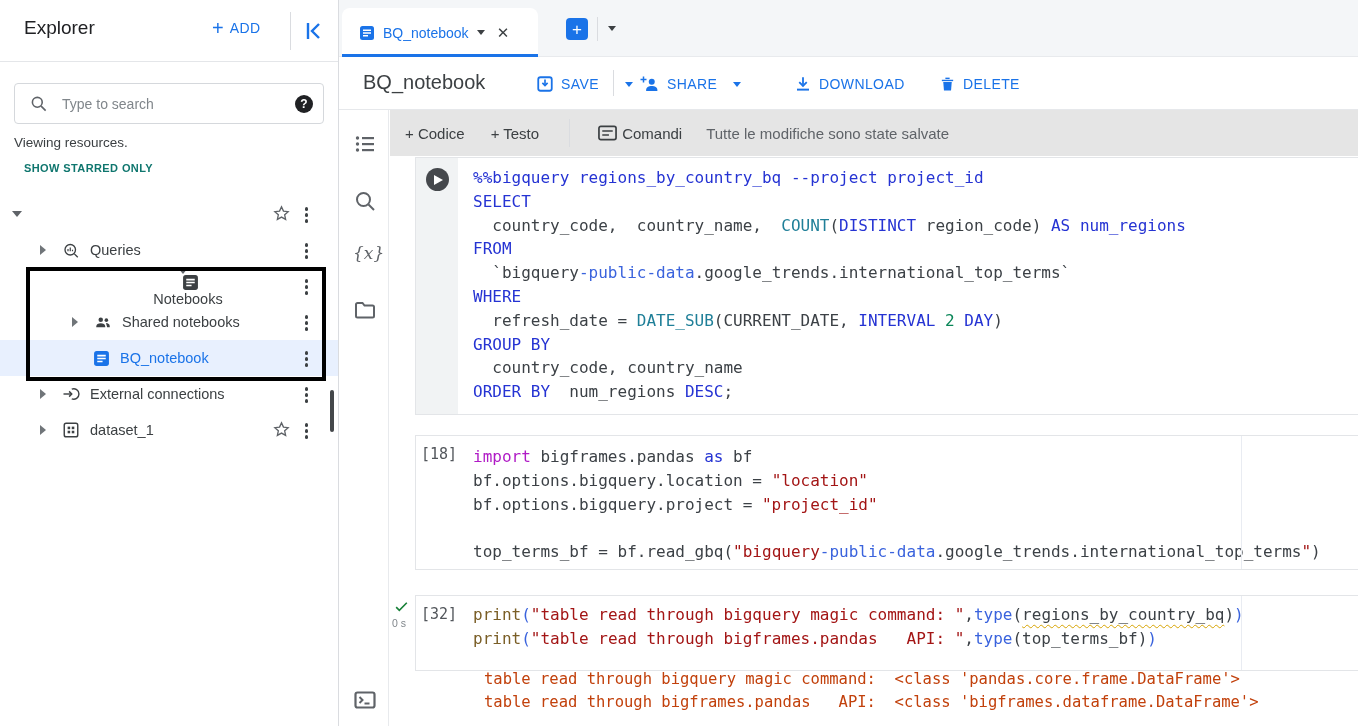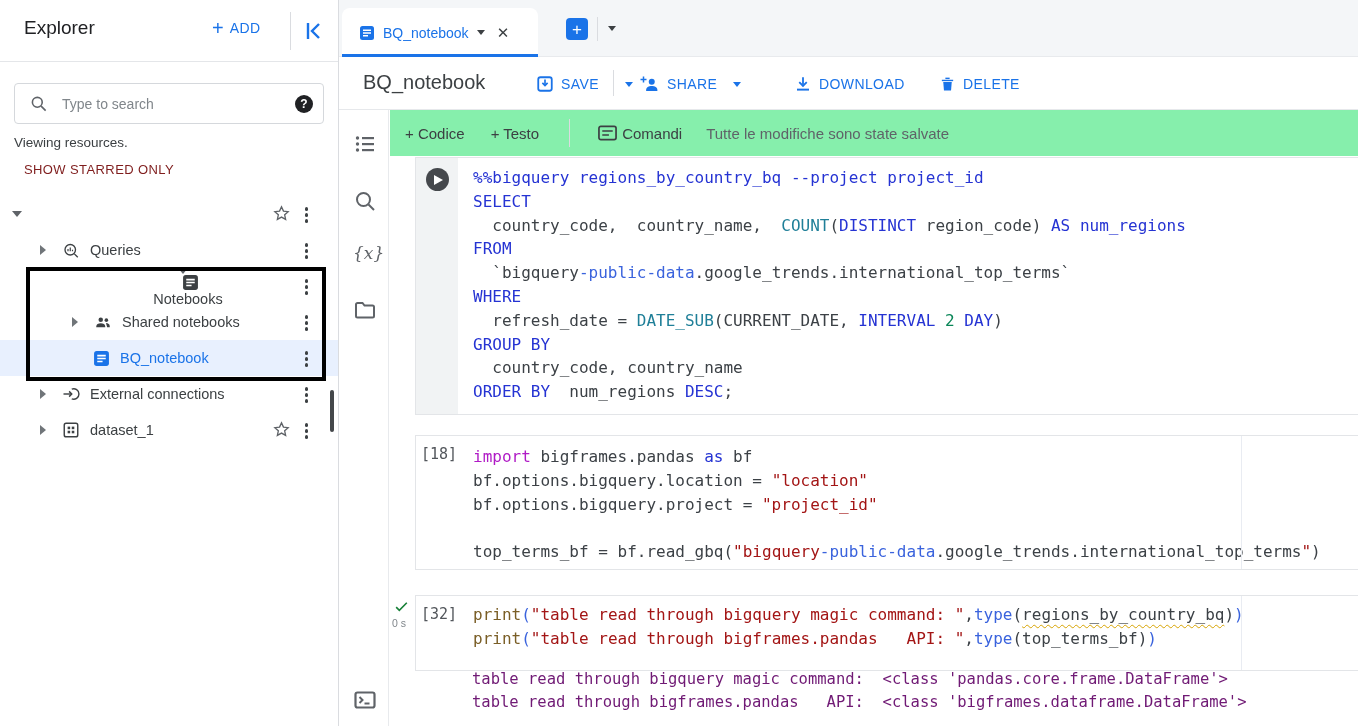--- a/index.html
+++ b/index.html
@@ -20,21 +20,21 @@
 
   #search-box{left:14px;top:83px;width:310px;height:41px;border:1px solid #d5d8dc;border-radius:4px;
               display:flex;align-items:center;padding:0 10px 0 14px;}
   #search-input{flex:1;border:none;outline:none;font-size:14px;color:#202124;margin-left:12px;
                 font-family:"Liberation Sans",sans-serif;background:transparent;}
   #search-input::placeholder{color:#80868b;}
   #help-icon{width:18px;height:18px;border-radius:50%;background:#202124;color:#fff;font-size:12px;
              font-weight:700;display:flex;align-items:center;justify-content:center;}
 
   #viewing-text{left:14px;top:135px;font-size:13.5px;color:#3c4043;}
-  #show-starred{left:24px;top:162px;font-size:13px;font-weight:400;letter-spacing:.4px;color:#7f1d1d;cursor:pointer;}
+  #show-starred{left:24px;top:162px;font-size:11px;font-weight:700;letter-spacing:.4px;color:#0f766e;cursor:pointer;}
 
   #tree{left:0;top:196px;width:338px;}
   .tree-row{position:relative;display:flex;align-items:center;height:36px;width:338px;font-size:14.5px;color:#3c4043;cursor:pointer;}
   .tree-row.selected{background:#e8f0fe;color:#1a73e8;}
   .caret-down{width:0;height:0;border-left:5px solid transparent;border-right:5px solid transparent;border-top:6px solid #5f6368;}
   .caret-right{width:0;height:0;border-top:5px solid transparent;border-bottom:5px solid transparent;border-left:6px solid #707579;}
   .row-icon{width:18px;height:18px;display:flex;align-items:center;justify-content:center;}
   .row-star{position:absolute;right:47px;top:8px;}
   .row-dots{position:absolute;right:28px;top:9px;display:flex;flex-direction:column;gap:2.5px;padding:2px;}
   .row-dots i{width:3.5px;height:3.5px;border-radius:50%;background:#3c4043;}
@@ -71,21 +71,21 @@
   #btn-delete{left:939px;}
 
   
   #iconstrip{left:339px;top:110px;width:50px;height:616px;background:#fff;border-right:1px solid #e8eaed;}
   .strip-icon{position:absolute;left:353px;width:24px;height:24px;cursor:pointer;color:#5f6368;}
   #is-toc{top:132px;} #is-search{top:189px;} #is-vars{top:243px;font-size:17px;text-align:center;}
   #is-folder{top:298px;} #is-term{top:688px;}
   #vars-glyph{font-family:"DejaVu Serif",serif;font-style:italic;color:#5f6368;}
 
   
-  #nbbar{left:390px;top:110px;width:968px;height:46px;display:flex;align-items:center;padding-left:15px;background:#86efac;}
+  #nbbar{left:390px;top:110px;width:968px;height:46px;display:flex;align-items:center;padding-left:15px;background:#e5e5e5;}
   .nbbar-item{font-size:15px;color:#3c4043;cursor:pointer;}
   #add-code{margin-right:26px;} #add-text{margin-right:30px;}
   #nbbar-divider{width:1px;height:28px;background:#dadce0;margin-right:28px;}
   #cmd-btn{display:flex;align-items:center;gap:5px;margin-right:24px;}
   #autosave{font-size:15px;color:#5f6368;}
 
   
   .code, .code-line{font-family:"DejaVu Sans Mono",monospace;font-size:16px;line-height:23.8px;white-space:pre;}
   .cell{background:#fff;border:1px solid #e3e5e8;border-right:none;}
   #cell-0{left:415px;top:157px;width:943px;height:258px;display:flex;}
@@ -102,21 +102,21 @@
   .ruler{position:absolute;left:825px;top:0;bottom:0;width:1px;background:#e9ecf2;}
 
   
   .tok-kw{color:#2533d3;} .tok-fn{color:#1f7f98;} .tok-num{color:#0a8658;} .tok-str{color:#a31515;}
   .tok-imp{color:#b01bc6;} .tok-olv{color:#7a5e26;} .tok-id{color:#3c4146;} .tok-pub{color:#3a63dd;}
   .tok-wv{color:#3c4146;text-decoration:underline wavy #d7a302;text-decoration-thickness:1px;text-underline-offset:4px;}
 
   #exec-check{left:394px;top:599px;width:15px;height:15px;}
   #exec-time{left:392px;top:617px;font-size:10.5px;color:#80868b;}
 
-  #output{left:472px;top:668px;color:#701a75;}
+  #output{left:484px;top:668px;color:#c2410c;}
   .out-line{font-family:"DejaVu Sans Mono",monospace;font-size:15.5px;line-height:23px;white-space:pre;}
 
   svg{display:block;}
 </style>
 </head>
 <body>
 
 <div id="app">
 
   <div id="sidebar" class="abs">

